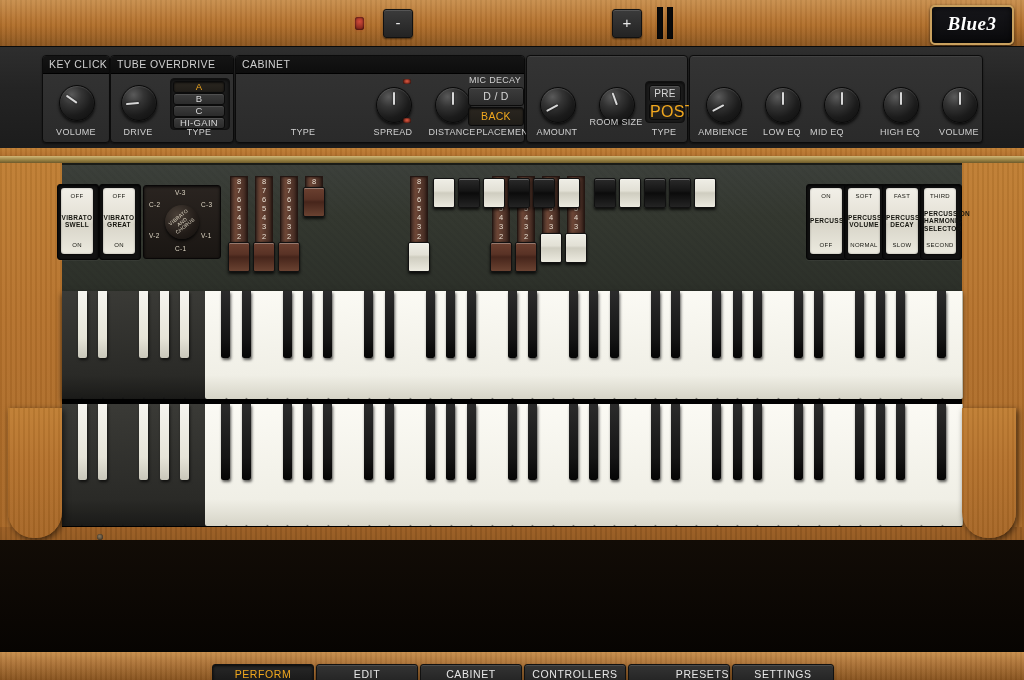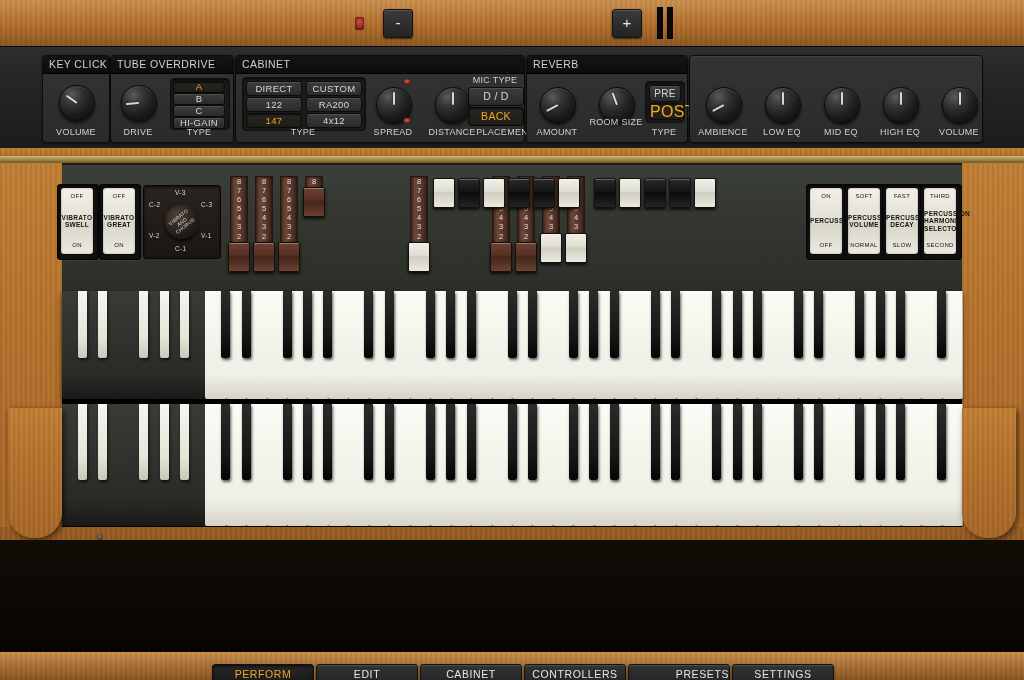--- a/index.html
+++ b/index.html
@@ -189,20 +189,21 @@
 
 <div id="app">
 
   <div id="topbar" class="wood">
     <div class="gloss"></div>
     <div id="led-preset"></div>
     <div class="hdr-btn" id="btn-prev">-</div>
     <div class="hdr-btn" id="btn-next">+</div>
     <div class="slot" id="slot1"></div>
     <div class="slot" id="slot2"></div>
+    <div id="logo">Blue3</div>
   </div>
 
   <div id="ctrl">
 
     <div class="grp" style="left:42px;width:66px;">
       <div class="grp-title">KEY CLICK</div>
       <div class="grp-body">
         <div class="knob rm55" style="left:16px;top:12px;"></div>
         <div class="klabel" style="left:0;right:0;bottom:5px;">VOLUME</div>
       </div>
@@ -219,69 +220,60 @@
           <div class="selbtn" style="left:2px;top:26px;width:50px;height:10px;line-height:10px;">C</div>
           <div class="selbtn" style="left:2px;top:38px;width:50px;height:10px;line-height:10px;">HI-GAIN</div>
         </div>
         <div class="klabel" style="left:59px;width:58px;bottom:5px;">TYPE</div>
       </div>
     </div>
 
     <div class="grp" style="left:235px;width:288px;">
       <div class="grp-title">CABINET</div>
       <div class="grp-body">
-        <div class="selwrap" style="left:6px;top:4px;width:122px;height:52px;">
-          <div class="selbtn" style="left:3px;top:3px;width:54px;height:13px;line-height:13px;">DIRECT</div>
-          <div class="selbtn" style="left:3px;top:19px;width:54px;height:13px;line-height:13px;">122</div>
-          <div class="selbtn on" style="left:3px;top:35px;width:54px;height:13px;line-height:13px;">147</div>
-          <div class="selbtn" style="left:63px;top:3px;width:54px;height:13px;line-height:13px;">CUSTOM</div>
-          <div class="selbtn" style="left:63px;top:19px;width:54px;height:13px;line-height:13px;">RA200</div>
-          <div class="selbtn" style="left:63px;top:35px;width:54px;height:13px;line-height:13px;">4x12</div>
-        </div>
         <div class="klabel" style="left:6px;width:122px;bottom:5px;">TYPE</div>
 
         <div class="knob r0" style="left:140px;top:14px;"></div>
         <div class="klabel" style="left:128px;width:58px;bottom:5px;">SPREAD</div>
 
         <div class="knob r0" style="left:199px;top:14px;"></div>
         <div class="klabel" style="left:187px;width:58px;bottom:5px;">DISTANCE</div>
 
         <div class="miniled" style="left:167px;top:6px;"></div>
         <div class="miniled" style="left:167px;top:45px;"></div>
 
-        <div class="klabel" style="left:232px;width:54px;top:2px;">MIC TYPE</div>
+        <div class="klabel" style="left:232px;width:54px;top:2px;">MIC DECAY</div>
         <div class="selbtn" style="left:232px;top:14px;width:54px;height:17px;line-height:17px;font-size:10.5px;">D / D</div>
         <div class="selbtn on" style="left:232px;top:34px;width:54px;height:17px;line-height:17px;font-size:10.5px;">BACK</div>
         <div class="klabel" style="left:240px;width:58px;bottom:5px;">PLACEMENT</div>
       </div>
     </div>
 
     <div class="grp" style="left:526px;width:160px;">
-      <div class="grp-title">REVERB</div>
       <div class="grp-body">
         <div class="knob rm120" style="left:13px;top:14px;"></div>
         <div class="klabel" style="left:0;width:60px;bottom:5px;">AMOUNT</div>
         <div class="knob rm20" style="left:72px;top:14px;"></div>
         <div class="klabel" style="left:59px;width:60px;bottom:15px;">ROOM SIZE</div>
         <div class="selwrap" style="left:118px;top:8px;width:38px;height:40px;">
           <div class="selbtn" style="left:3px;top:3px;width:30px;height:15px;line-height:15px;font-size:10px;">PRE</div>
           <div class="selbtn on" style="left:3px;top:21px;width:30px;height:15px;line-height:15px;font-size:16px;">POST</div>
         </div>
         <div class="klabel" style="left:118px;width:38px;bottom:5px;">TYPE</div>
       </div>
     </div>
 
     <div class="grp" style="left:689px;width:292px;">
       <div class="grp-body">
         <div class="knob rm120" style="left:16px;top:14px;"></div>
         <div class="klabel" style="left:0;width:66px;bottom:5px;">AMBIENCE</div>
         <div class="knob r0" style="left:75px;top:14px;"></div>
         <div class="klabel" style="left:59px;width:66px;bottom:5px;">LOW EQ</div>
         <div class="knob r0" style="left:134px;top:14px;"></div>
-        <div class="klabel" style="left:118px;width:66px;bottom:5px;">MID EQ</div>
+        <div class="klabel" style="left:104px;width:66px;bottom:5px;">MID EQ</div>
         <div class="knob r0" style="left:193px;top:14px;"></div>
         <div class="klabel" style="left:177px;width:66px;bottom:5px;">HIGH EQ</div>
         <div class="knob r0" style="left:252px;top:14px;"></div>
         <div class="klabel" style="left:236px;width:66px;bottom:5px;">VOLUME</div>
       </div>
     </div>
   </div>
 
   <div id="body-top" class="wood"></div>
   <div id="brass"></div>

